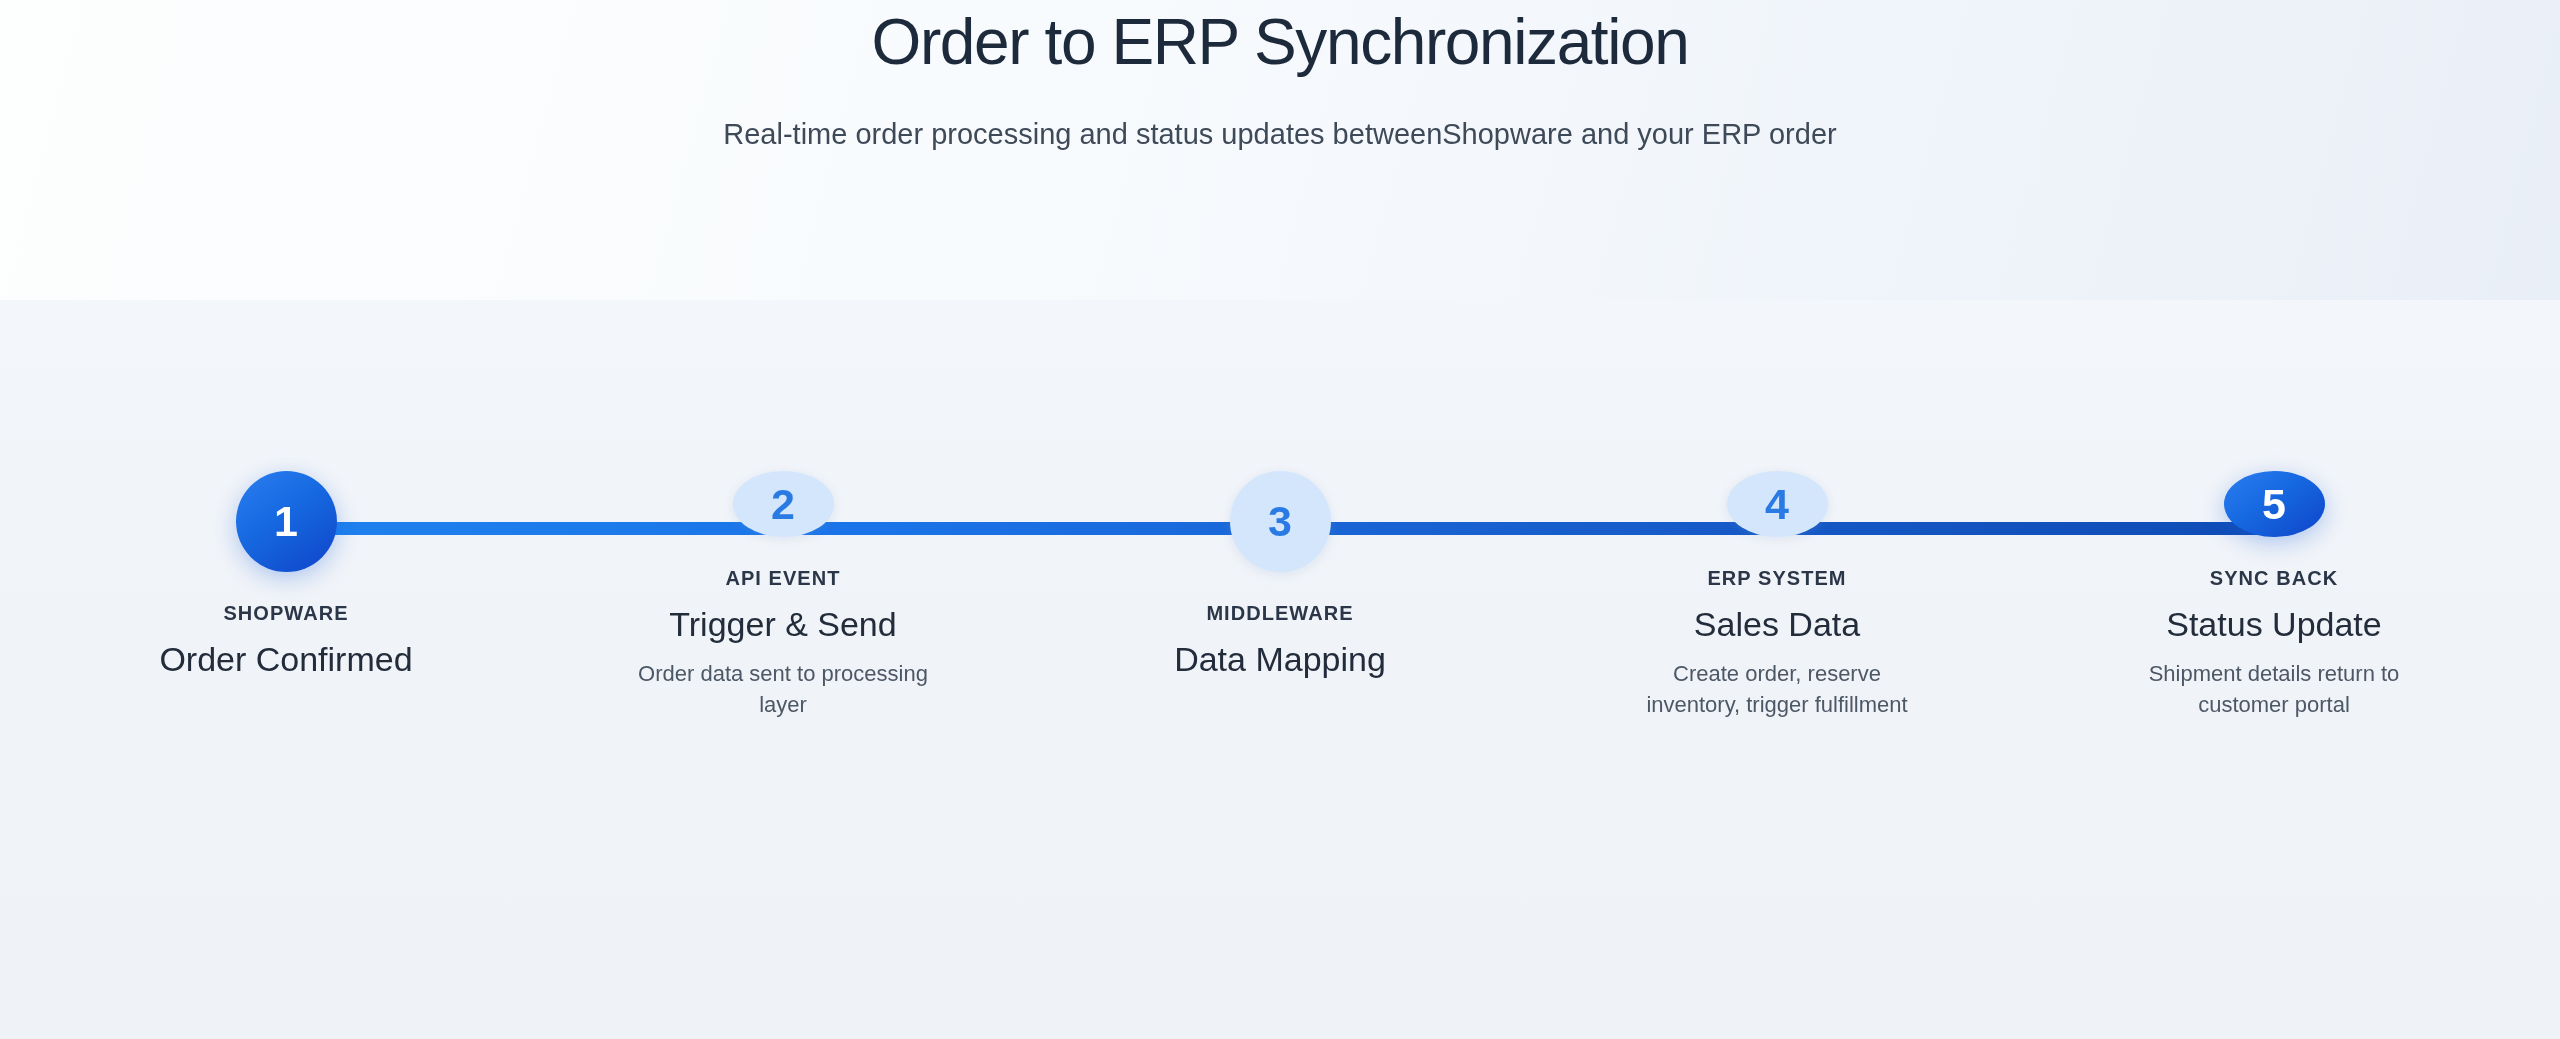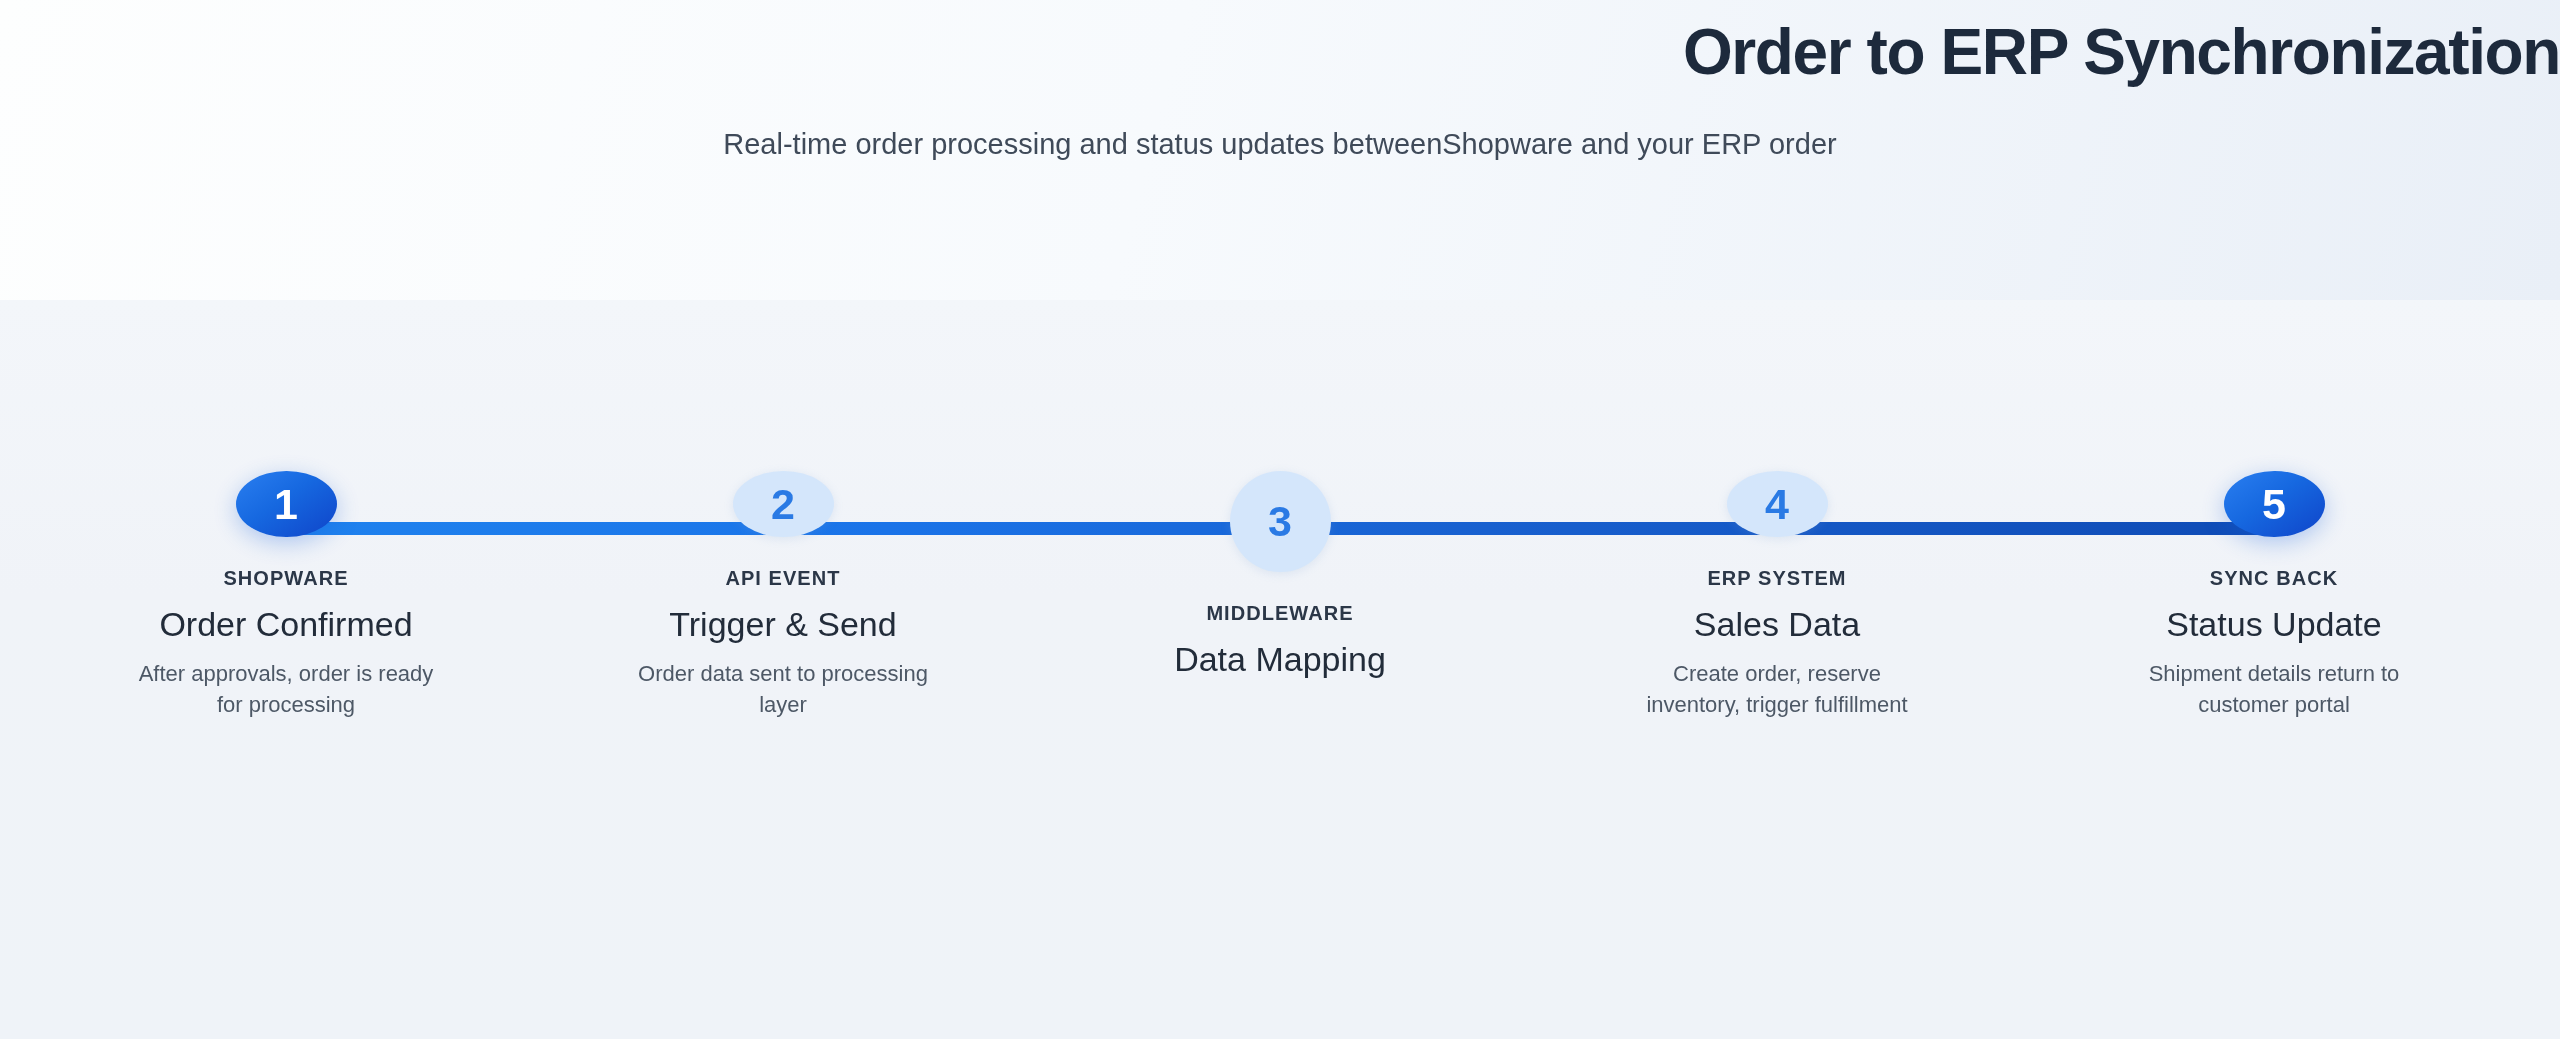--- a/index.html
+++ b/index.html
@@ -27,27 +27,26 @@
   .header {
     position:absolute;
     top:0; left:0;
     width:2560px;
     height:300px;
     background:linear-gradient(105deg,#fdfefe 0%,#f7fafd 45%,#e9eff7 100%);
     text-align:center;
   }
 
   .page-title {
-    margin-top:17px;
+    margin-top:7px;
     font-size:64px;
     line-height:1.12;
-    font-weight:bold;
+    font-weight:normal;
     letter-spacing:-1.4px;
     color:#1d2a3c;
-    text-align:right;
   }
 
   .page-subtitle {
     margin-top:36px;
     font-size:29px;
     line-height:1.35;
     font-weight:400;
     color:#3f4a59;
   }
   .page-subtitle .brand { color:#3f4a59; }
@@ -164,21 +163,20 @@
     <div class="track">
 
       <div class="connector"></div>
 
       <div class="steps">
 
         <div class="step">
           <div class="step-circle active">1</div>
           <div class="step-kicker">SHOPWARE</div>
           <div class="step-title">Order Confirmed</div>
-          <div class="step-desc">After approvals, order is ready for processing</div>
         </div>
 
         <div class="step">
           <div class="step-circle idle">2</div>
           <div class="step-kicker">API EVENT</div>
           <div class="step-title">Trigger &amp; Send</div>
           <div class="step-desc">Order data sent to processing layer</div>
         </div>
 
         <div class="step">

